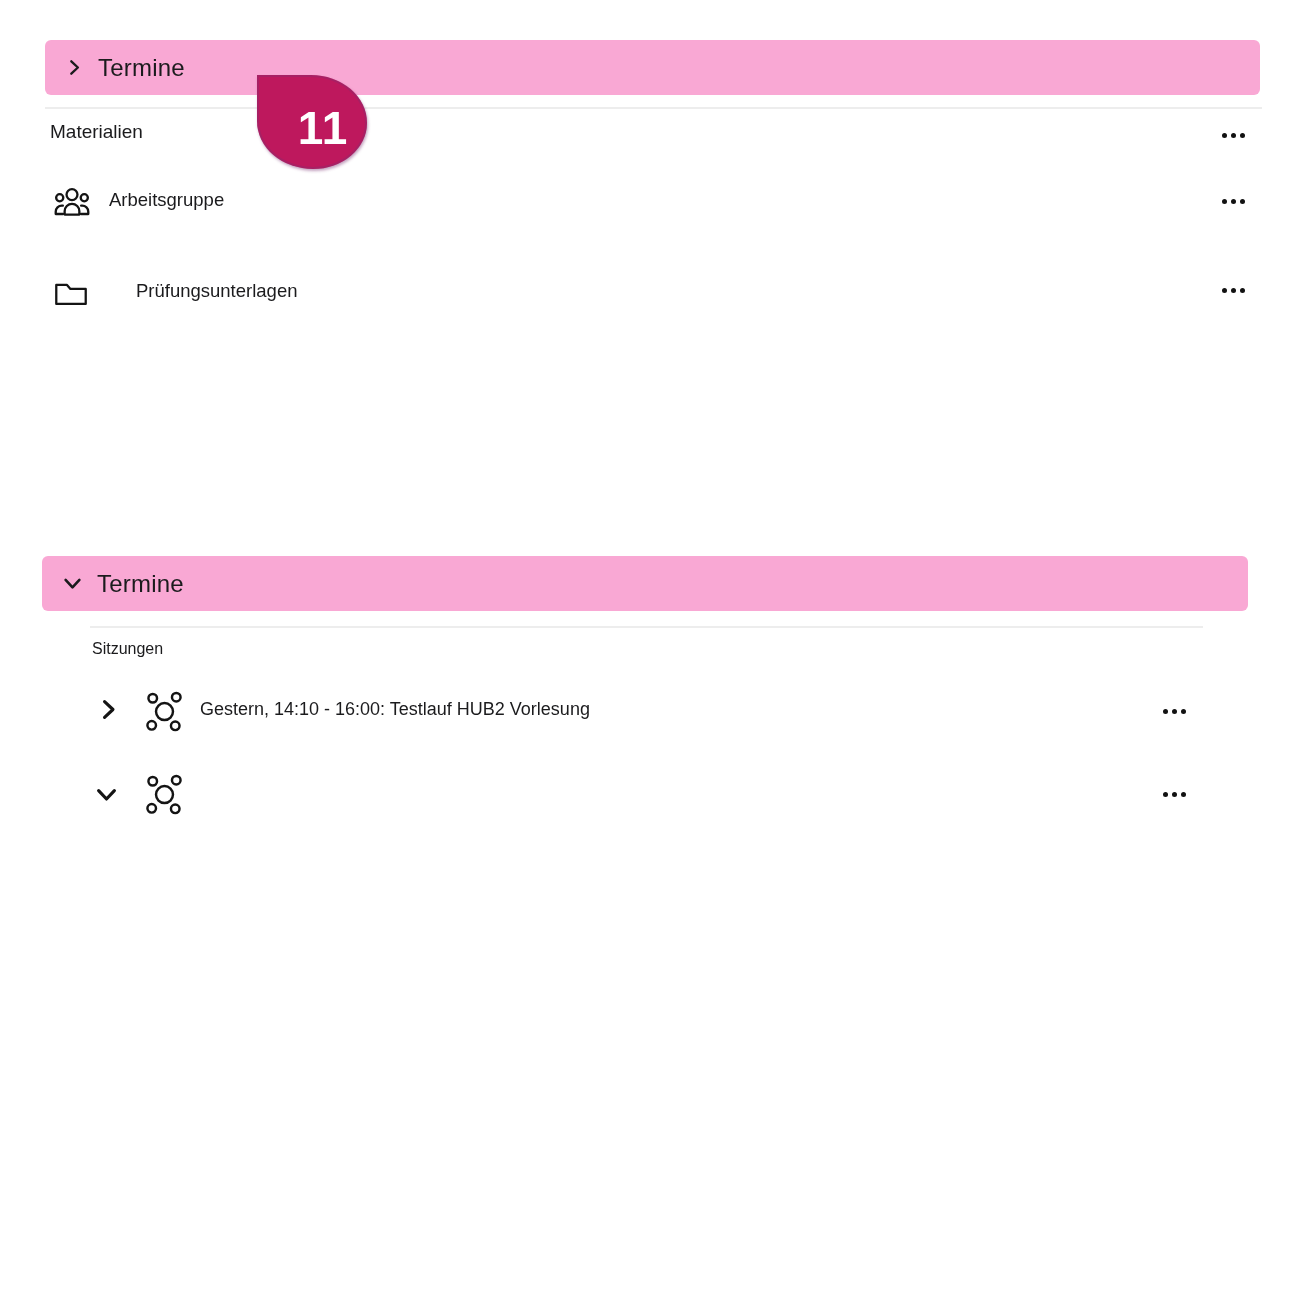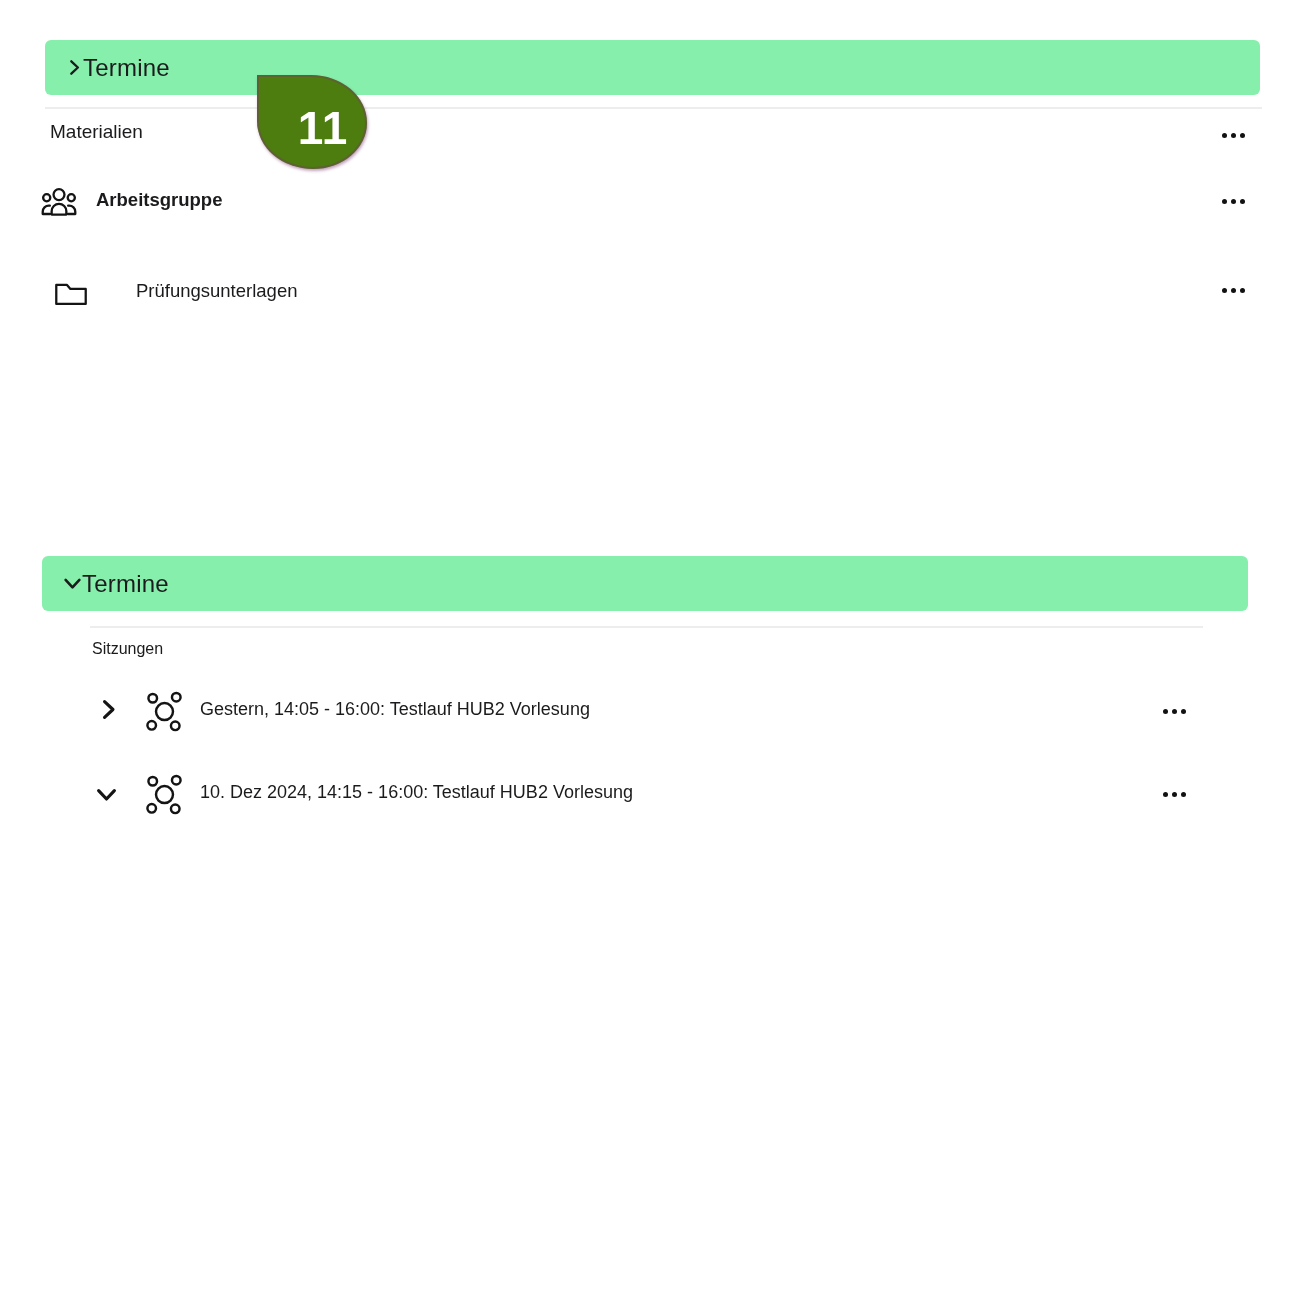--- a/index.html
+++ b/index.html
@@ -5,24 +5,24 @@
   html,body{margin:0;padding:0;}
   body{
     width:1300px;height:1300px;background:#ffffff;
     font-family:"Liberation Sans","DejaVu Sans",sans-serif;
     color:#1b1b1d;overflow:hidden;position:relative;
   }
   .abs{position:absolute;}
 
   
   .section-bar{
-    background:#86efac;
+    background:#f9a8d4;
     border-radius:6px;
     display:flex;align-items:center;
-    padding-left:21px;
+    padding-left:21px;gap:15px;
     box-sizing:border-box;
   }
   .section-bar .label{font-size:24px;color:#1b1b1d;letter-spacing:.2px;}
   .chev{display:inline-flex;align-items:center;justify-content:center;}
 
   
   .h-materials{font-size:19px;color:#1b1b1d;}
   .h-sessions{font-size:16px;color:#1b1b1d;}
 
   .divider{background:#ededed;height:2px;}
@@ -31,21 +31,21 @@
   .item-label{font-size:18.5px;color:#1b1b1d;}
   .session-label{font-size:18px;color:#1b1b1d;}
 
   
   .dots{display:flex;gap:4px;align-items:center;cursor:pointer;}
   .dots i{width:5px;height:5px;border-radius:50%;background:#121212;display:block;}
 
   
   .badge{
     width:110px;height:94px;
-    background:#4d7c0f;
+    background:#be185d;
     border-radius:0 52% 50% 52%;
     box-shadow:inset 0 0 0 2px rgba(125,50,115,.35), 1px 2px 3px rgba(125,50,115,.45);
     display:flex;align-items:center;justify-content:center;
   }
   .badge span{
     color:#ffffff;font-size:46px;font-weight:bold;
     padding-left:22px;padding-top:12px;letter-spacing:1px;
   }
 
   svg{display:block;}
@@ -69,21 +69,21 @@
 </div>
 
 <div class="abs h-materials" style="left:50px;top:121px;">Materialien</div>
 
 <div class="abs dots" style="left:1222px;top:133px;">
     <i></i>
     <i></i>
     <i></i>
   </div>
 
-<div class="abs" style="left:38px;top:182px;width:1200px;height:42px;font-weight:bold;">
+<div class="abs" style="left:51px;top:182px;width:1200px;height:42px;">
   <span class="abs" style="left:0;top:0;">
     <svg width="42" height="42" viewBox="0 0 40 40" fill="none" stroke="#141414" stroke-width="2.2" stroke-linecap="round" stroke-linejoin="round">
       <circle cx="20" cy="12" r="5.2"></circle>
       <path d="M13 31 v-3.2 a7 7 0 0 1 14 0 V31 Z"></path>
       <circle cx="8.3" cy="15" r="3.4"></circle>
       <path d="M11.5 30.5 H4.5 v-2.2 a5.8 5.8 0 0 1 5.8 -5.8 h1"></path>
       <circle cx="31.7" cy="15" r="3.4"></circle>
       <path d="M28.5 30.5 h7 v-2.2 a5.8 5.8 0 0 0 -5.8 -5.8 h-1"></path>
     </svg>
   </span>
@@ -130,21 +130,21 @@
   </span>
   <span class="abs" style="left:46px;top:2px;">
     <svg width="45" height="45" viewBox="0 0 44 44" fill="none" stroke="#141414" stroke-width="2.4">
       <circle cx="22" cy="23" r="8.3"></circle>
       <circle cx="10.5" cy="10" r="4.2"></circle>
       <circle cx="33.5" cy="9" r="4.2"></circle>
       <circle cx="9.5" cy="36.5" r="4.2"></circle>
       <circle cx="32.5" cy="37" r="4.2"></circle>
     </svg>
   </span>
-  <span class="abs session-label" style="left:104px;top:13px;">Gestern, 14:05 - 16:00: Testlauf HUB2 Vorlesung</span>
+  <span class="abs session-label" style="left:104px;top:13px;">Gestern, 14:10 - 16:00: Testlauf HUB2 Vorlesung</span>
 </div>
 <div class="abs dots" style="left:1163px;top:709px;">
     <i></i>
     <i></i>
     <i></i>
   </div>
 
 <div class="abs" style="left:96px;top:769px;width:1160px;height:52px;">
   <span class="abs chev" style="left:0px;top:15px;">
     <svg width="21" height="21" viewBox="0 0 16 16">
@@ -153,19 +153,18 @@
   </span>
   <span class="abs" style="left:46px;top:2px;">
     <svg width="45" height="45" viewBox="0 0 44 44" fill="none" stroke="#141414" stroke-width="2.4">
       <circle cx="22" cy="23" r="8.3"></circle>
       <circle cx="10.5" cy="10" r="4.2"></circle>
       <circle cx="33.5" cy="9" r="4.2"></circle>
       <circle cx="9.5" cy="36.5" r="4.2"></circle>
       <circle cx="32.5" cy="37" r="4.2"></circle>
     </svg>
   </span>
-  <span class="abs session-label" style="left:104px;top:13px;">10. Dez 2024, 14:15 - 16:00: Testlauf HUB2 Vorlesung</span>
 </div>
 <div class="abs dots" style="left:1163px;top:792px;">
     <i></i>
     <i></i>
     <i></i>
   </div>
 
 </body></html>

